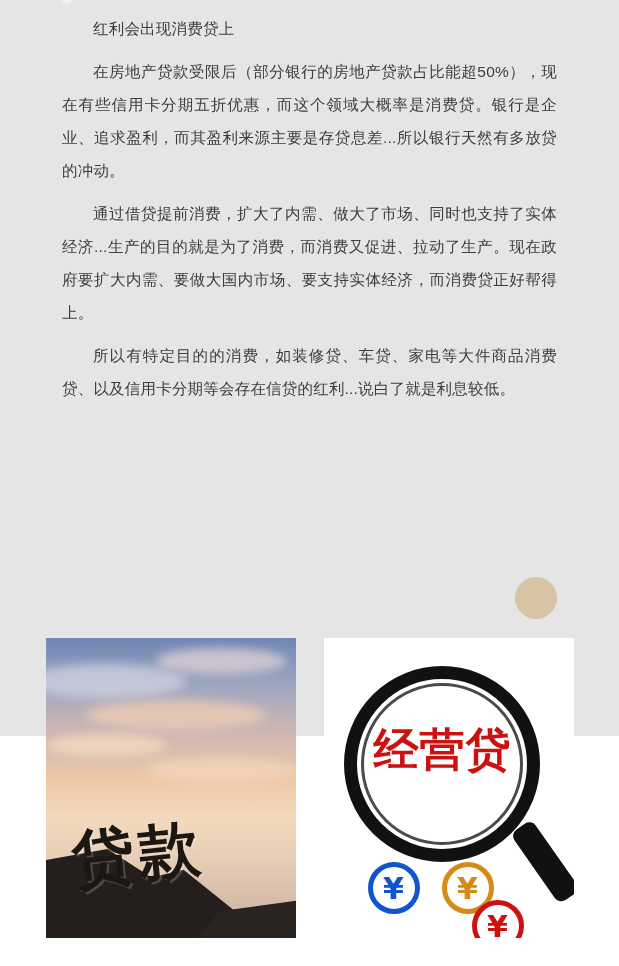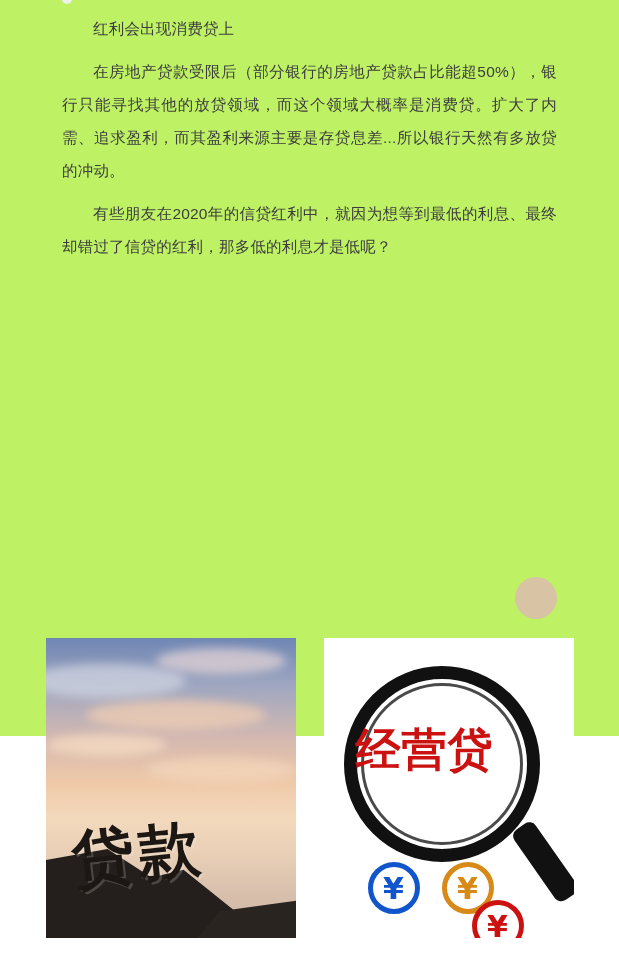--- a/index.html
+++ b/index.html
@@ -12,21 +12,21 @@
     height: 966px;
     font-family: "Liberation Sans", sans-serif;
     color: #3b3b3b;
     overflow: hidden;
     position: relative;
   }
   .page {
     width: 619px;
     height: 736px;
     position: relative;
-    background: #bef264;
+    background: #e5e5e5;
     box-sizing: border-box;
   }
   .article {
     padding: 10px 62px 0 62px;
     box-sizing: border-box;
   }
   .para {
     font-size: 15.5px;
     line-height: 33px;
     color: #3d3d3d;
@@ -147,21 +147,21 @@
     top: 196px;
     width: 26px;
     height: 86px;
     background: #111111;
     border-radius: 8px;
     transform: rotate(-35deg);
     transform-origin: top left;
   }
   .mag-text {
     position: absolute;
-    left: 16px;
+    left: 34px;
     top: 82px;
     width: 170px;
     text-align: center;
     font-family: "DejaVu Sans", sans-serif;
     font-size: 45px;
     font-weight: bold;
     color: #cc1111;
     letter-spacing: 1px;
     white-space: nowrap;
   }
@@ -195,22 +195,23 @@
 </style>
 </head>
 <body>
 
 <div class="page">
 
   <div class="top-dot"></div>
 
   <div class="article">
     <p class="para first">红利会出现消费贷上</p>
-    <p class="para">在房地产贷款受限后（部分银行的房地产贷款占比能超50%），银行只能寻找其他的放贷领域，而这个领域大概率是消费贷。扩大了内需、追求盈利，而其盈利来源主要是存贷息差...所以银行天然有多放贷的冲动。</p>
-    <p class="para">有些朋友在2020年的信贷红利中，就因为想等到最低的利息、最终却错过了信贷的红利，那多低的利息才是低呢？</p>
+    <p class="para">在房地产贷款受限后（部分银行的房地产贷款占比能超50%），现在有些信用卡分期五折优惠，而这个领域大概率是消费贷。银行是企业、追求盈利，而其盈利来源主要是存贷息差...所以银行天然有多放贷的冲动。</p>
+    <p class="para">通过借贷提前消费，扩大了内需、做大了市场、同时也支持了实体经济...生产的目的就是为了消费，而消费又促进、拉动了生产。现在政府要扩大内需、要做大国内市场、要支持实体经济，而消费贷正好帮得上。</p>
+    <p class="para">所以有特定目的的消费，如装修贷、车贷、家电等大件商品消费贷、以及信用卡分期等会存在信贷的红利...说白了就是利息较低。</p>
   </div>
 
   <div class="circle-deco"></div>
 
   <div class="images-row">
 
     <div class="img-card">
       <div class="sky"></div>
       <div class="cloud c1"></div>
       <div class="cloud c2"></div>

